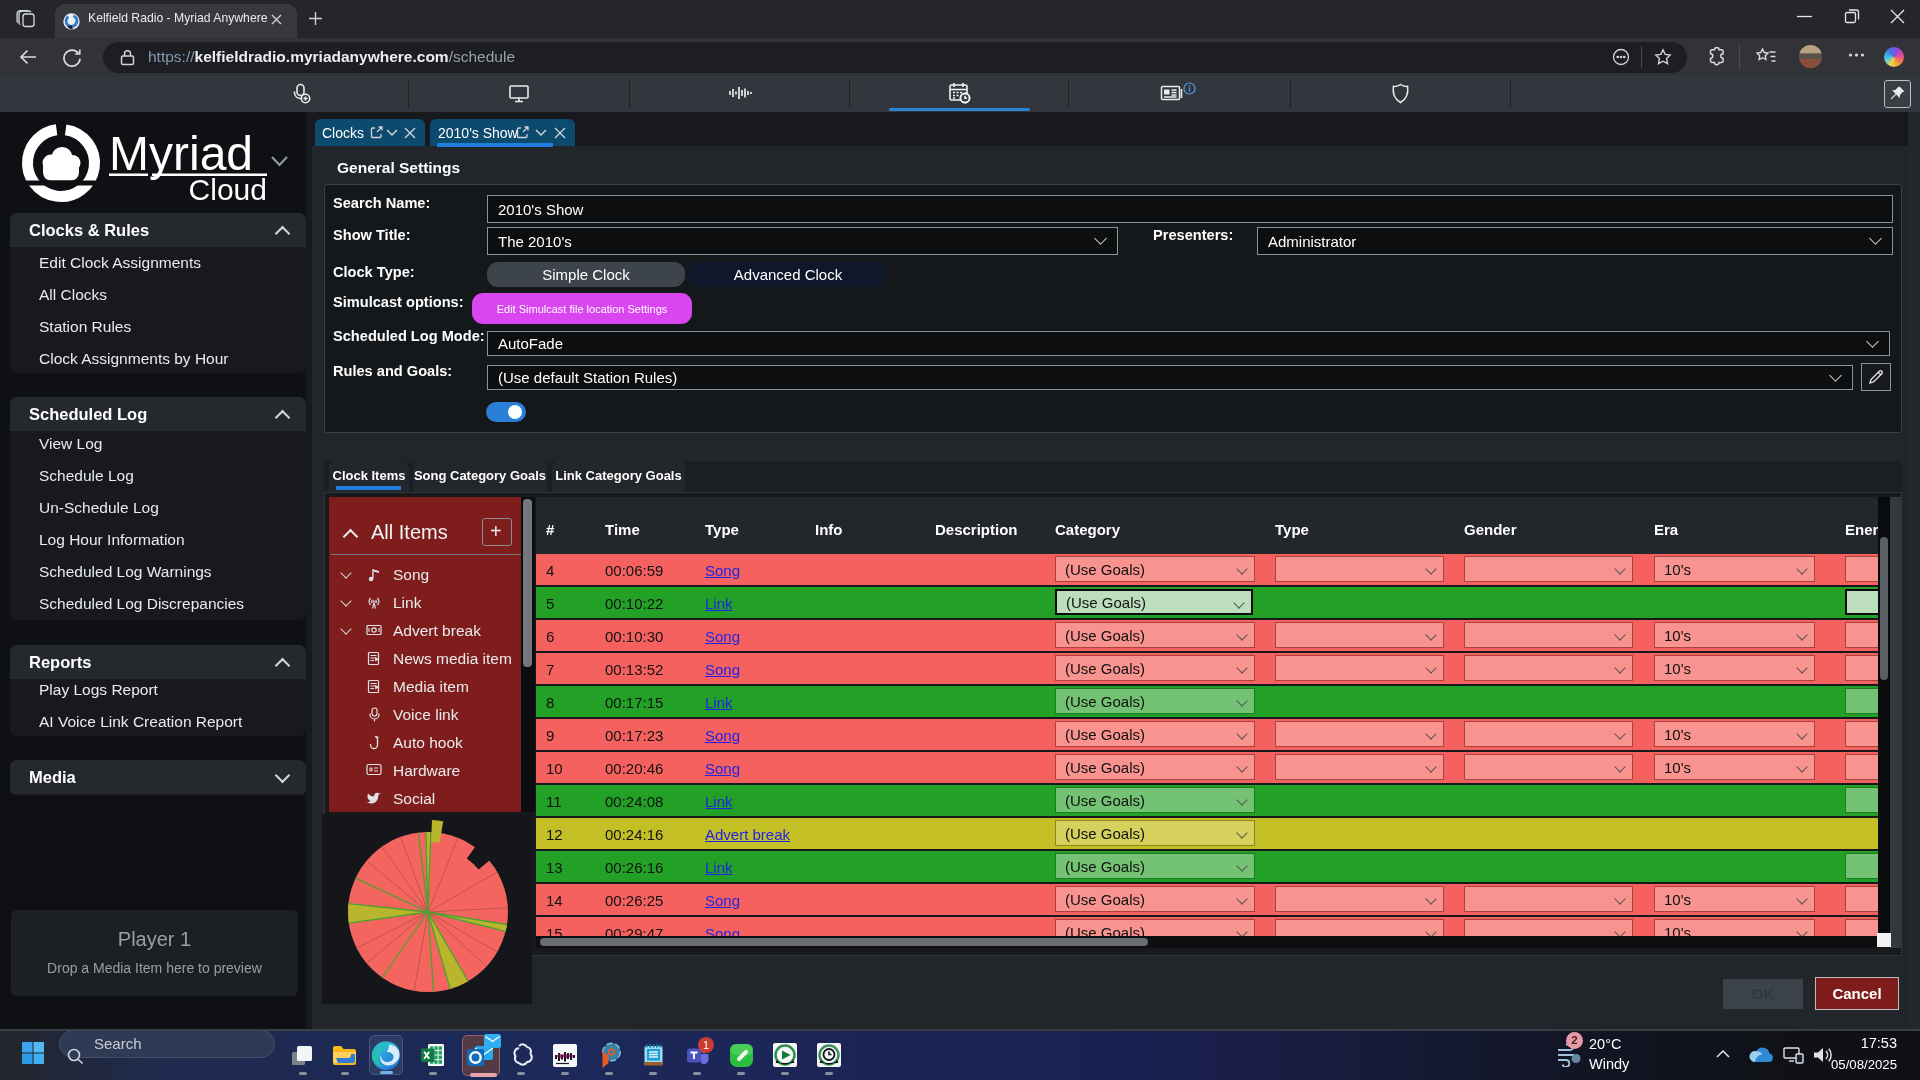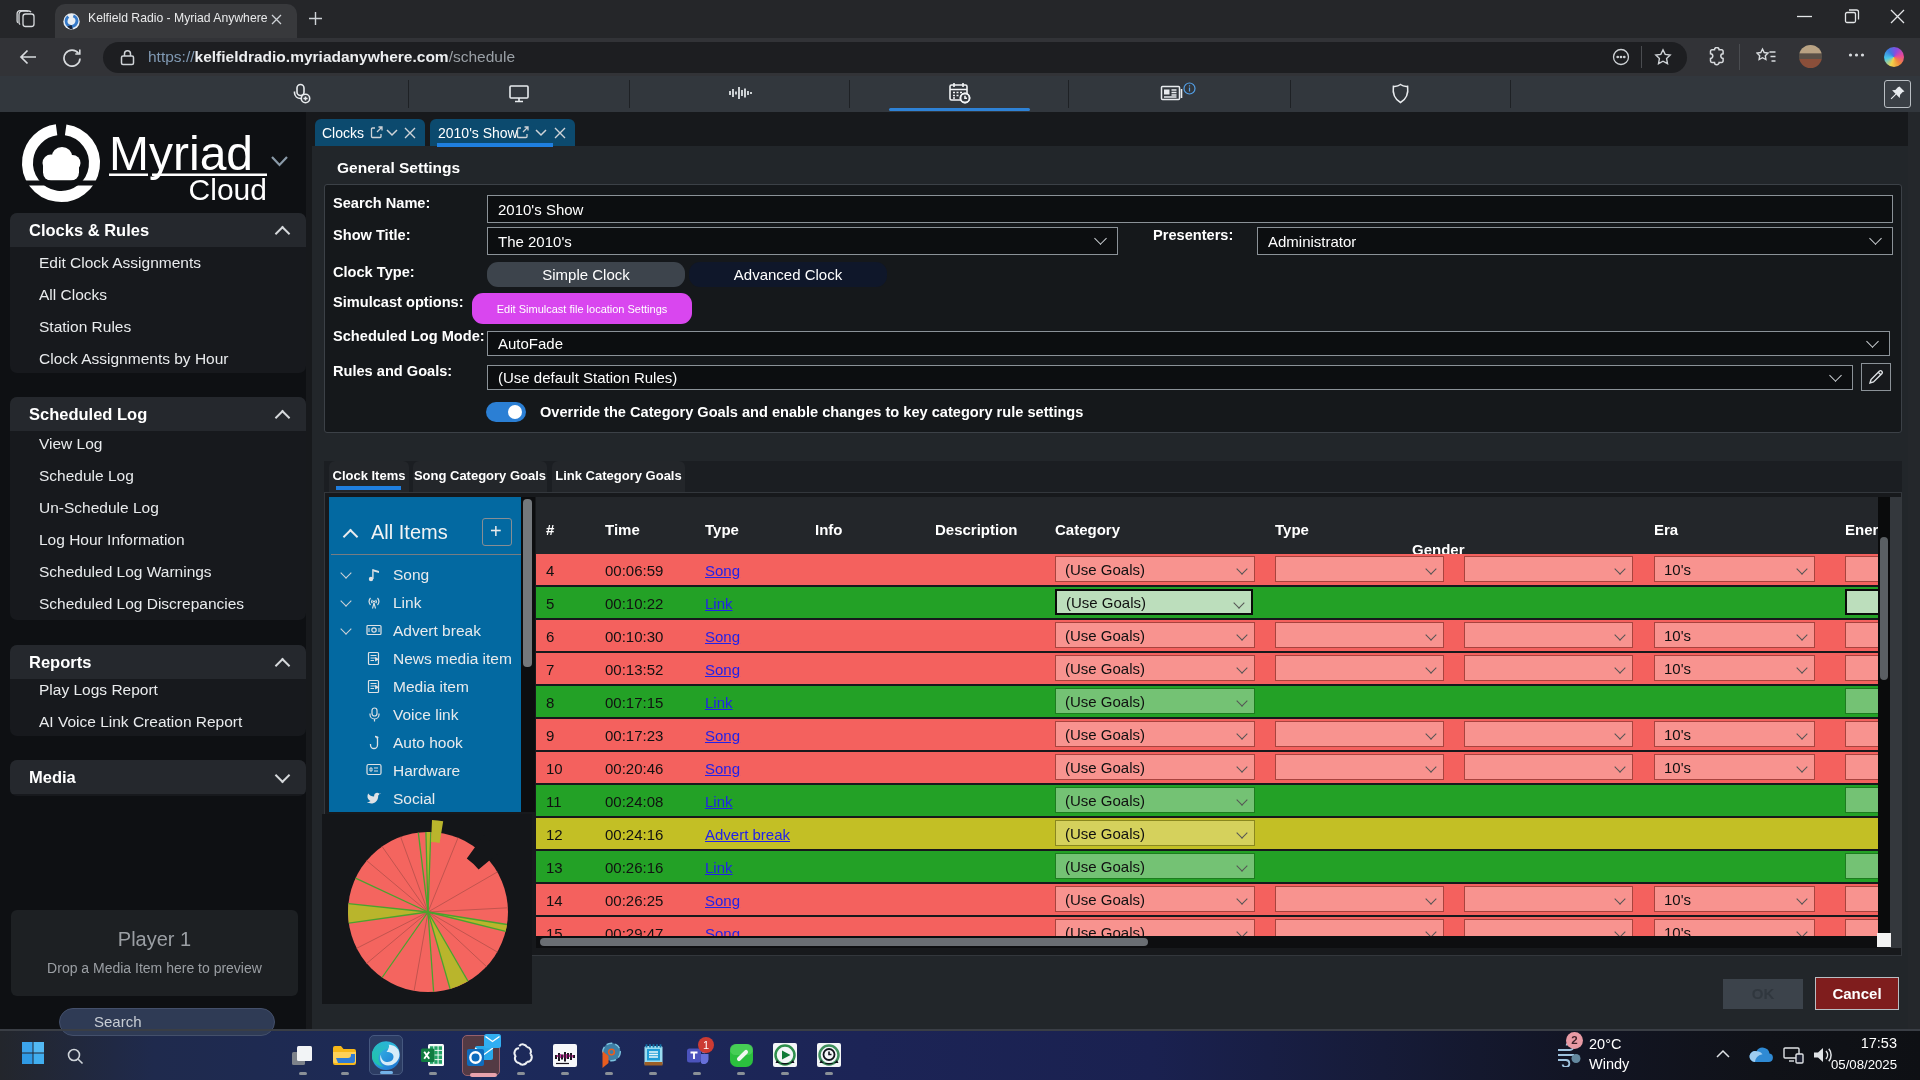--- a/index.html
+++ b/index.html
@@ -37,21 +37,21 @@
 #gs-title { left:337px; top:159px; color:#fff; font-size:15.5px; font-weight:bold; }
 #formpanel { left:324px; top:184px; width:1578px; height:249px; background:#15181b; border:1px solid #3c4147; border-radius:3px; }
 .flabel { position:absolute; left:333px; color:#fff; font-size:14.6px; font-weight:bold; }
 .finput { position:absolute; background:#0c0e10; border:1px solid #8b9298; color:#fff; font-size:15px; padding-left:10px; display:flex; align-items:center; }
 .fsel::after { content:""; position:absolute; right:12px; top:50%; margin-top:-7px; width:8px; height:8px; border-right:1.6px solid #cfd3d7; border-bottom:1.6px solid #cfd3d7; transform:rotate(45deg); }
 .gbtn { position:absolute; display:flex; align-items:center; justify-content:center; color:#fff; font-size:15px;border-radius:11px; }
 
 .citab { position:absolute; top:461px; height:31px; background:#23262a; color:#fff; font-size:13px; font-weight:bold; line-height:30px; text-align:center; border-radius:6px 6px 0 0; }
 #citabline { left:336px; top:486px; width:65px; height:3.5px; background:#1f7fe0; }
 #cipanel { left:324px; top:492px; width:1578px; height:464px; background:#17191c; border:1px solid #33373c; }
-#treepanel { left:329px; top:497px; width:192px; height:315px; background:#0369a1; color:#e9ebed;text-align:center; }
+#treepanel { left:329px; top:497px; width:192px; height:315px; background:#7f1d1d; color:#e9ebed;text-align:center; }
 #treescroll { left:521px; top:497px; width:14px; height:315px; background:#0c0d0f; }
 #treethumb { left:523px; top:499px; width:9px; height:168px; background:#74787c; border-radius:4px; }
 #piepanel { left:322px; top:814px; width:210px; height:190px; background:#141619; }
 
 #tblhead { left:536px; top:497px; width:1342px; height:57px; background:#23262a; }
 .th { position:absolute; top:521px; color:#fff; font-size:15px; font-weight:bold; }
 .row { position:absolute; left:536px; width:1342px; height:31px; overflow:hidden; }
 .titem { position:absolute; left:64px; font-size:15.5px; color:#e9ebed; }
 .tchev { position:absolute; left:13px; width:8px; height:8px; border-right:1.8px solid #cfd3d7; border-bottom:1.8px solid #cfd3d7; transform:rotate(45deg); }
 .row.song { background:#f4615e; }
@@ -70,21 +70,21 @@
 #vthumb { left:1880px; top:537px; width:8px; height:143px; background:#5a5f63; border-radius:4px; }
 #hscroll { left:536px; top:936px; width:1342px; height:12px; background:#0d0e10; }
 #hthumb { left:540px; top:938px; width:608px; height:8px; background:#6a6e73; border-radius:4px; }
 #corner { left:1877px; top:933px; width:14px; height:14px; background:#f2f2f2; }
 
 #okbtn { left:1723px; top:979px; width:80px; height:30px; background:#3c434b; color:#30373e; font-size:15px; font-weight:bold; text-align:center; line-height:30px; }
 #cancelbtn { left:1815px; top:977px; width:84px; height:33px; background:#7f1d1d; border:1px solid #b9bec3; color:#fff; font-size:15px; font-weight:bold; text-align:center; line-height:31px; }
 
 #taskbar { left:0; top:1030px; width:1920px; height:50px;
   background:linear-gradient(90deg,#23262c 0%,#1f2a4d 8%,#1c2a5a 25%,#1c2456 45%,#1a2150 60%,#161b38 72%,#121524 82%,#101218 92%,#0e1014 100%); }
-#search { left:59px; top:1008px; width:216px; height:28px; border-radius:14px; background:#2f3b55; border:1px solid #44506b; color:#c8cdd4; font-size:15px; line-height:26px; padding-left:34px; }
+#search { left:59px; top:1030px; width:216px; height:28px; border-radius:14px; background:#2f3b55; border:1px solid #44506b; color:#c8cdd4; font-size:15px; line-height:26px; padding-left:34px; }
 .tray { position:absolute; color:#fff; font-size:14px; }
 </style>
 </head>
 <body>
 <div id="stage" class="abs" style="width:1920px;height:1080px;">
   <div class="abs" id="tabbar"></div>
   <div class="abs" id="tab"></div>
   <div class="abs" id="tabtitle" style="font-size:12.2px;top:11px;">Kelfield Radio - Myriad Anywhere</div>
   <div class="abs" id="toolbar"></div>
   <div class="abs" id="urlbar"></div>
@@ -295,21 +295,20 @@
   <div class="flabel" style="top:328px;">Scheduled Log Mode:</div>
   <div class="finput fsel" style="left:487px;top:331px;width:1403px;height:25px;">AutoFade</div>
   <div class="flabel" style="top:363px;">Rules and Goals:</div>
   <div class="finput fsel" style="left:487px;top:365px;width:1366px;height:25px;">(Use default Station Rules)</div>
   <div class="abs" style="left:1861px;top:363px;width:30px;height:28px;background:#17191c;border:1px solid #8b9298;"></div>
   <svg class="abs" style="left:1868px;top:369px;" width="16" height="16" viewBox="0 0 16 16" fill="none" stroke="#dfe2e5" stroke-width="1.4">
     <path d="M2 14 l1 -3.5 L11.5 2 a1.8 1.8 0 0 1 2.5 2.5 L5.5 13 z M10.5 3.5 l2.5 2.5"></path>
   </svg>
   <div class="abs" style="left:486px;top:402px;width:40px;height:20px;background:#2b7fd4;border-radius:10px;"></div>
   <div class="abs" style="left:508px;top:405px;width:14px;height:14px;background:#fff;border-radius:7px;"></div>
-  <div class="flabel" style="left:540px;top:404px;">Override the Category Goals and enable changes to key category rule settings</div>
 
   <div class="abs" style="left:324px;top:461px;width:1578px;height:31px;background:#1b1e22;"></div>
   <div class="citab" style="left:329px;width:80px;">Clock Items</div>
   <div class="citab" style="left:413px;width:134px;">Song Category Goals</div>
   <div class="citab" style="left:552px;width:133px;">Link Category Goals</div>
   <div class="abs" id="citabline"></div>
   <div class="abs" id="cipanel"></div>
   <div class="abs" id="treepanel">
     <div class="chev up" style="left:16px;top:34px;border-color:#e9ebed;"></div>
     <div style="position:absolute;left:42px;top:24px;font-size:20px;color:#f2f3f4;">All Items</div>
@@ -408,21 +407,21 @@
     </svg>
 
   <div class="abs" id="tblhead"></div>
   <div class="th" style="left:546px;">#</div>
   <div class="th" style="left:605px;">Time</div>
   <div class="th" style="left:705px;">Type</div>
   <div class="th" style="left:815px;">Info</div>
   <div class="th" style="left:935px;">Description</div>
   <div class="th" style="left:1055px;">Category</div>
   <div class="th" style="left:1275px;">Type</div>
-  <div class="th" style="left:1412px;margin-top:20px;">Gender</div>
+  <div class="th" style="left:1464px;">Gender</div>
   <div class="th" style="left:1654px;">Era</div>
   <div class="th" style="left:1845px;">Energ</div>
   <div class="row song" style="top:554px;">
       <div class="rnum">4</div>
       <div class="rtime">00:06:59</div>
       <div class="rtype">Song</div>
       <div class="dd s" style="left:519px;width:200px;">(Use Goals)</div>
       <div class="dd s" style="left:739px;width:169px;"></div>
       <div class="dd s" style="left:928px;width:169px;"></div>
       <div class="dd s" style="left:1118px;width:161px;">10's</div>

